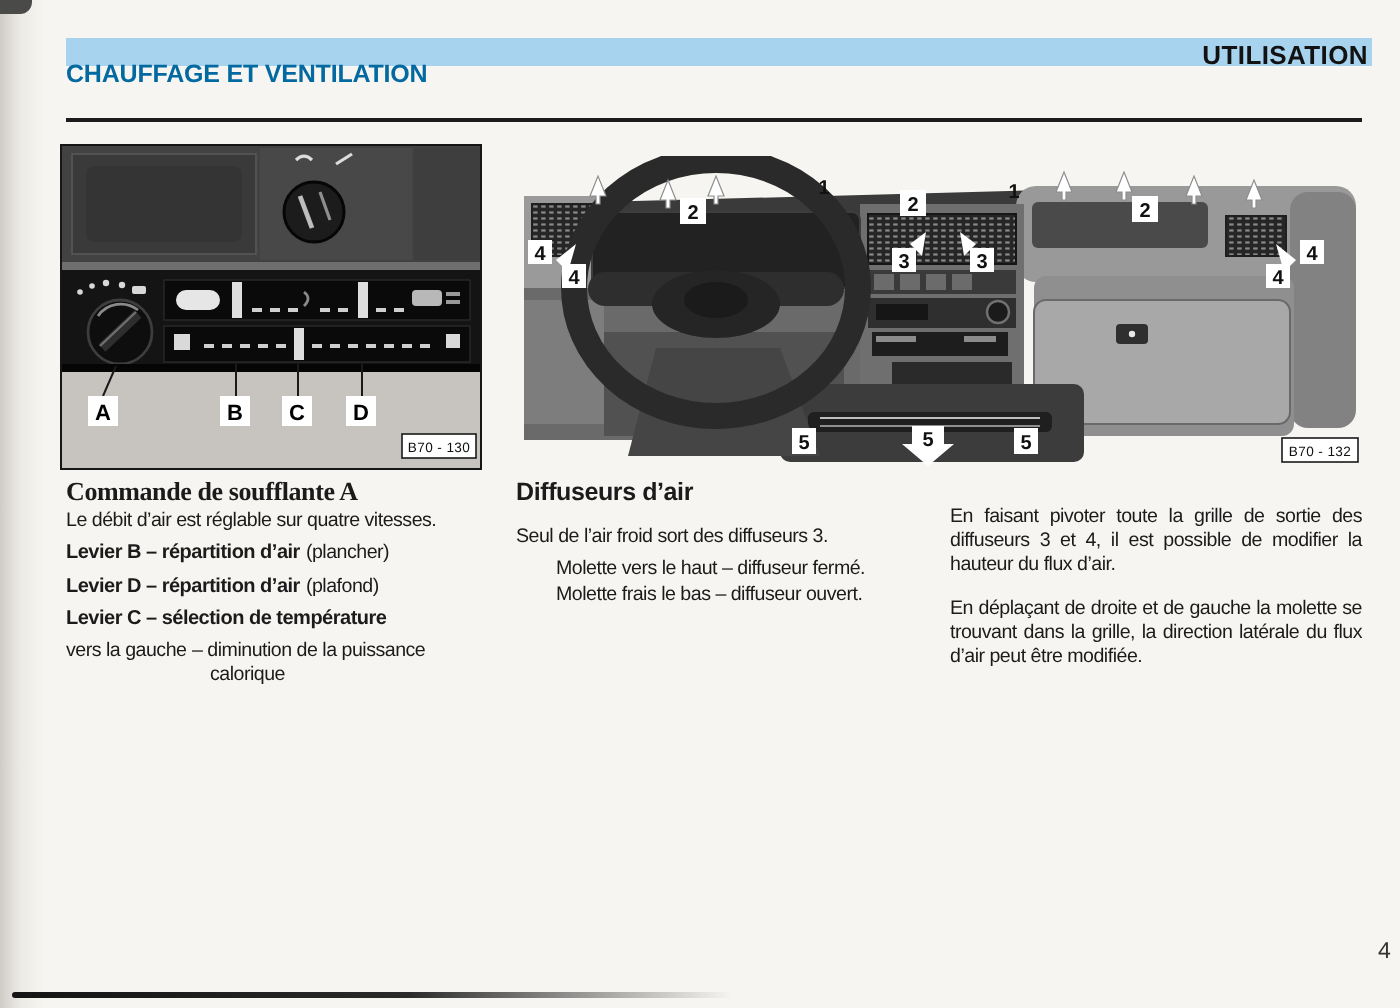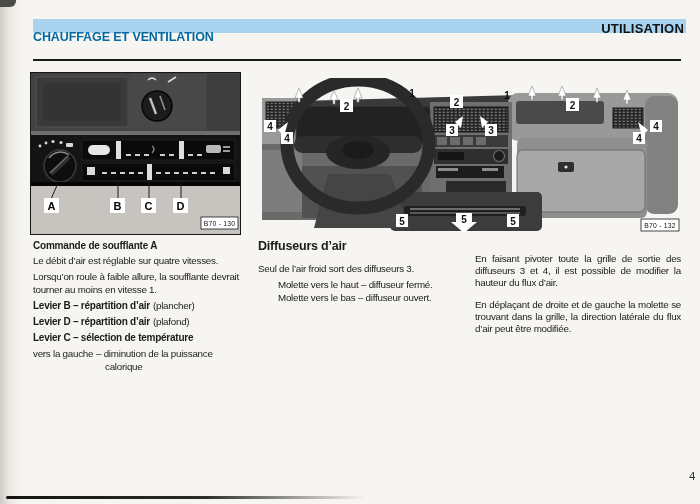--- a/index.html
+++ b/index.html
@@ -21,21 +21,21 @@
     letter-spacing:-0.1px; color:#0369a1; }
   .rule { position:absolute; left:33px; top:59px; width:648px; height:1.6px; background:#1c1c1c; }
   .fig { position:absolute; margin:0; padding:0; }
   .fig-controls { left:30px; top:72px; width:211px; height:163px; }
   .fig-dash { left:258px; top:78px; width:424px; height:157px; }
   .col { position:absolute; font-size:9.8px; line-height:12.2px; letter-spacing:-0.25px; }
   .col1 { left:33px; top:240px; width:206px; }
   .col2 { left:258px; top:240px; width:204px; }
   .col3 { left:475px; top:253px; width:206px; }
   .col h2 { font-size:12.5px; font-weight:bold; margin:0 0 11px 0; letter-spacing:-0.2px; }
-  .col h3 { font-size:10px; font-weight:bold; margin:0 0 3px 0; letter-spacing:-0.2px; }
+  .col h3 { font-size:13px; font-weight:bold; margin:0 0 3px 0; letter-spacing:-0.2px;font-family:Liberation Serif, serif; }
   .col p { margin:0 0 4px 0; }
   .just { text-align:justify; }
   .tight { margin:0 0 0 0 !important;padding-left:20px; }
   .lever { margin:2px 0 4px 0 !important; }
   .lever b { font-size:10px; letter-spacing:-0.25px; }
   .lever .note { margin-left:3px; }
   .dir-row { display:flex; margin-top:1px; }
   .dir-term { width:63px; flex:none; }
   .dir-def { flex:1; padding-left:9px; text-indent:-9px; }
   .mt6 { margin-top:6px; }
@@ -268,35 +268,34 @@
       <g>
         <rect x="383" y="141" width="38" height="12" fill="#ffffff" stroke="#1a1a1a" stroke-width="0.8"></rect>
         <text x="402" y="150" class="caption-text">B70 - 132</text>
       </g>
     </svg>
   </figure>
 
   <section class="col col1">
     <h3>Commande de soufflante A</h3>
     <p class="just">Le débit d’air est réglable sur quatre vitesses.</p>
-    <p class="just">Lorsqu’on roule à faible allure, la soufflante devrait tourner au moins en vitesse 1.</p>
     <p class="lever"><b>Levier B – répartition d’air</b><span class="note">(plancher)</span></p>
     <p class="lever"><b>Levier D – répartition d’air</b><span class="note">(plafond)</span></p>
     <p class="lever"><b>Levier C – sélection de température</b></p>
     <div class="dir-row">
       <span class="dir-term">vers la gauche</span>
       <span class="dir-def">– diminution de la puissance calorique</span>
     </div>
   </section>
 
   <section class="col col2">
     <h2>Diffuseurs d’air</h2>
     <p class="just">Seul de l’air froid sort des diffuseurs 3.</p>
     <p class="tight">Molette vers le haut – diffuseur fermé.</p>
-    <p class="tight">Molette vers le bas – diffuseur ouvert.</p>
+    <p class="tight">Molette frais le bas – diffuseur ouvert.</p>
   </section>
 
   <section class="col col3">
     <p class="just mb8">En faisant pivoter toute la grille de sortie des diffuseurs 3 et 4, il est possible de modifier la hauteur du flux d’air.</p>
     <p class="just">En déplaçant de droite et de gauche la molette se trouvant dans la grille, la direction latérale du flux d’air peut être modifiée.</p>
   </section>
 
   <div class="pagenum">4</div>
 </div>
 

